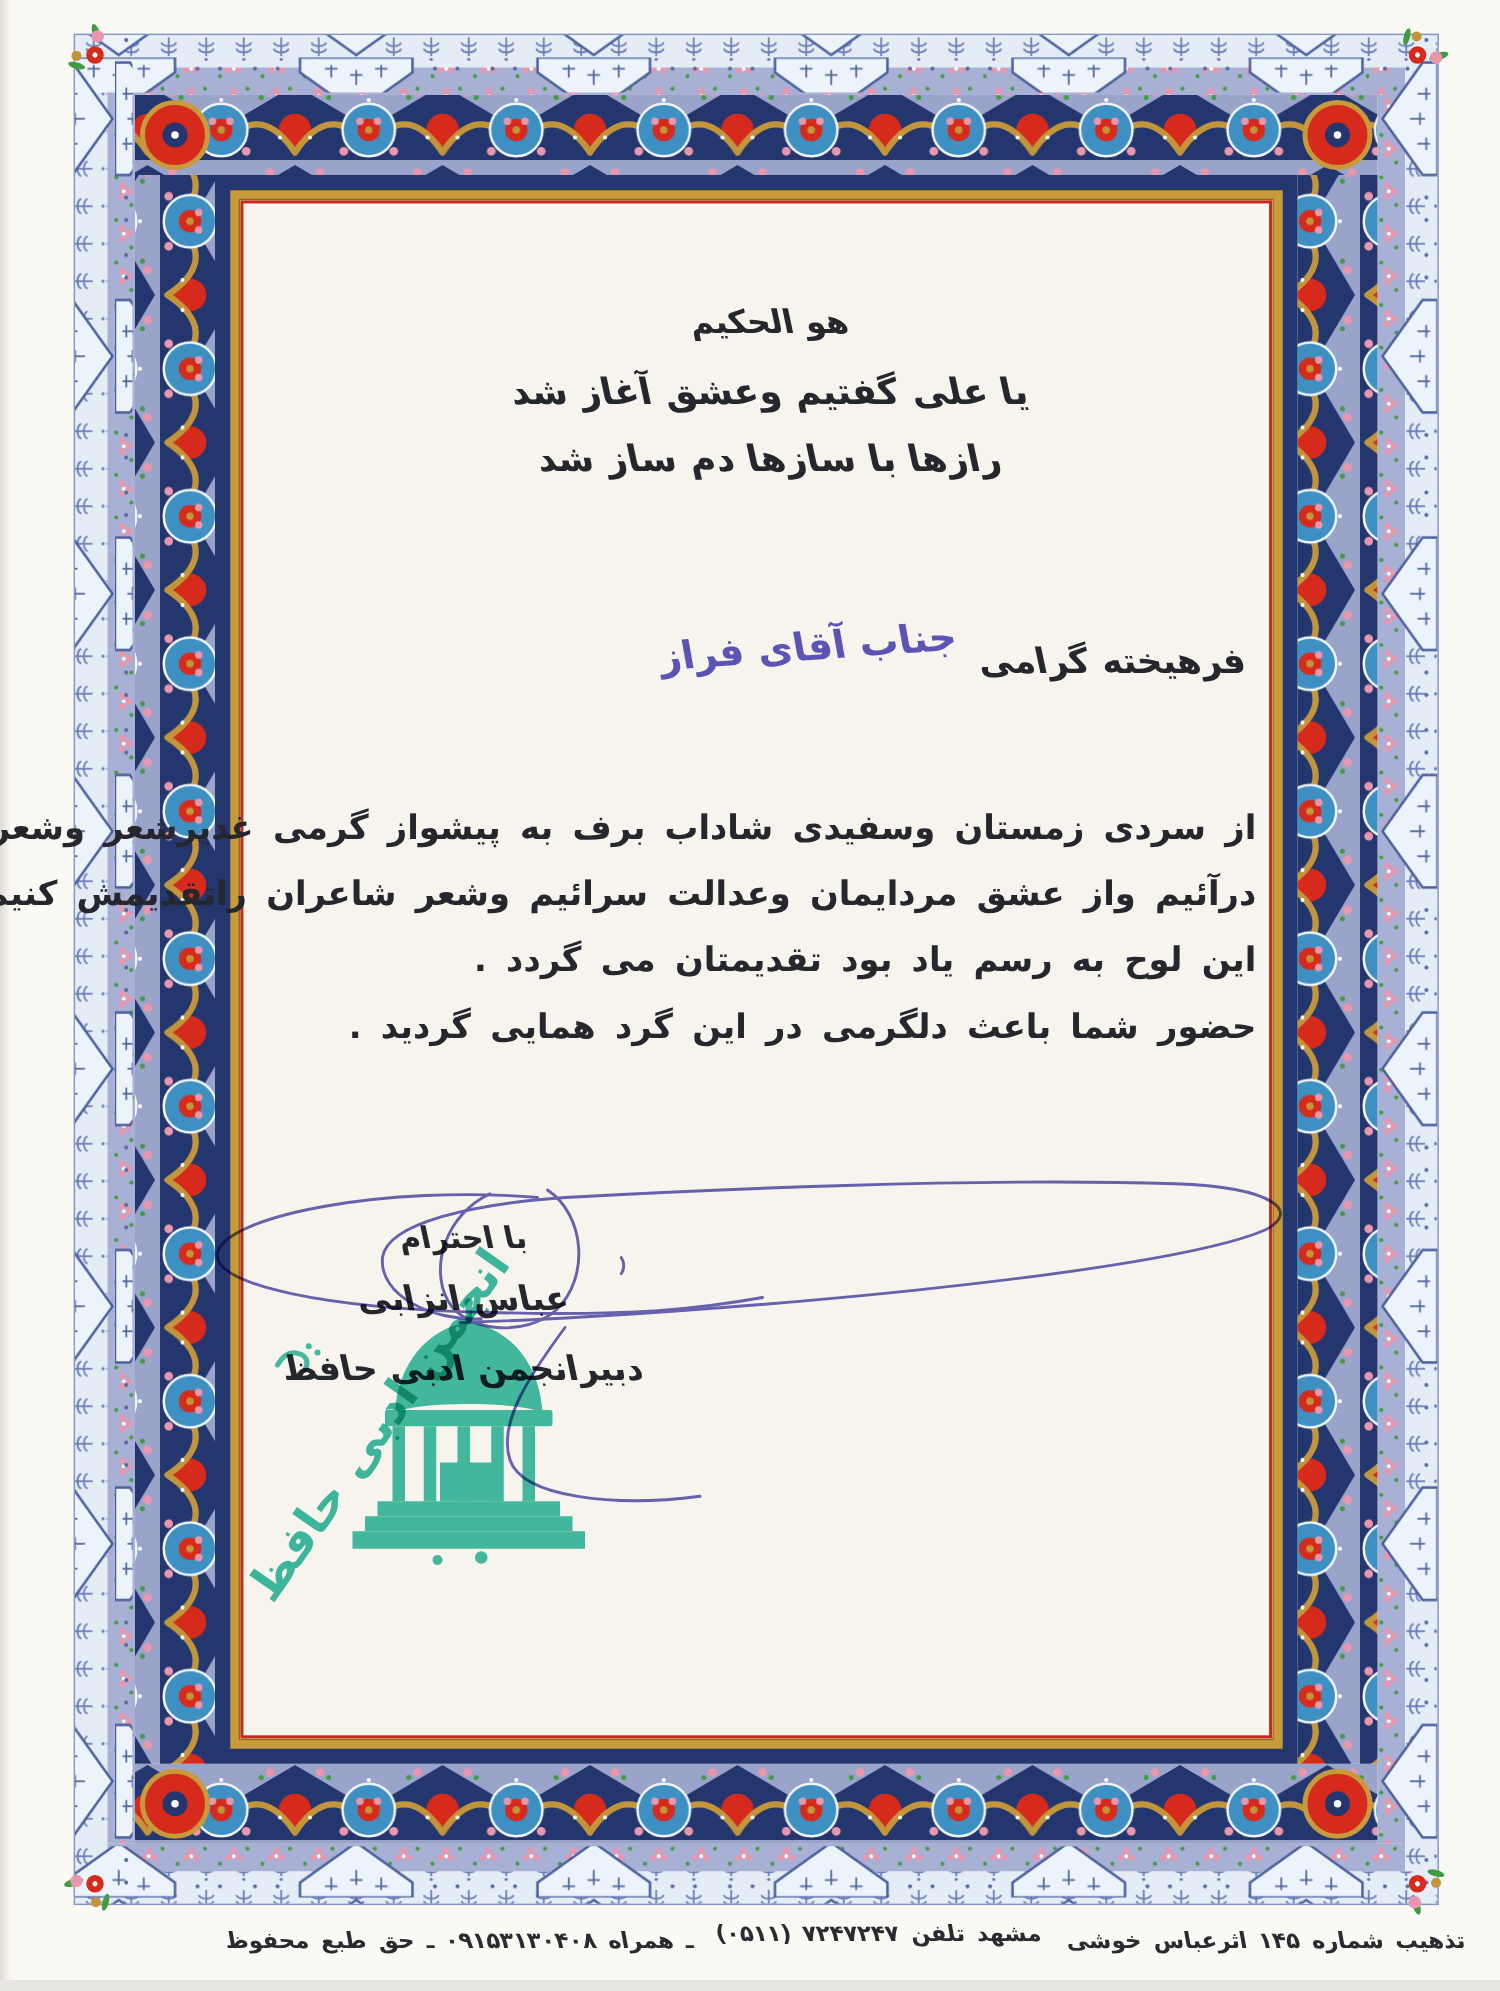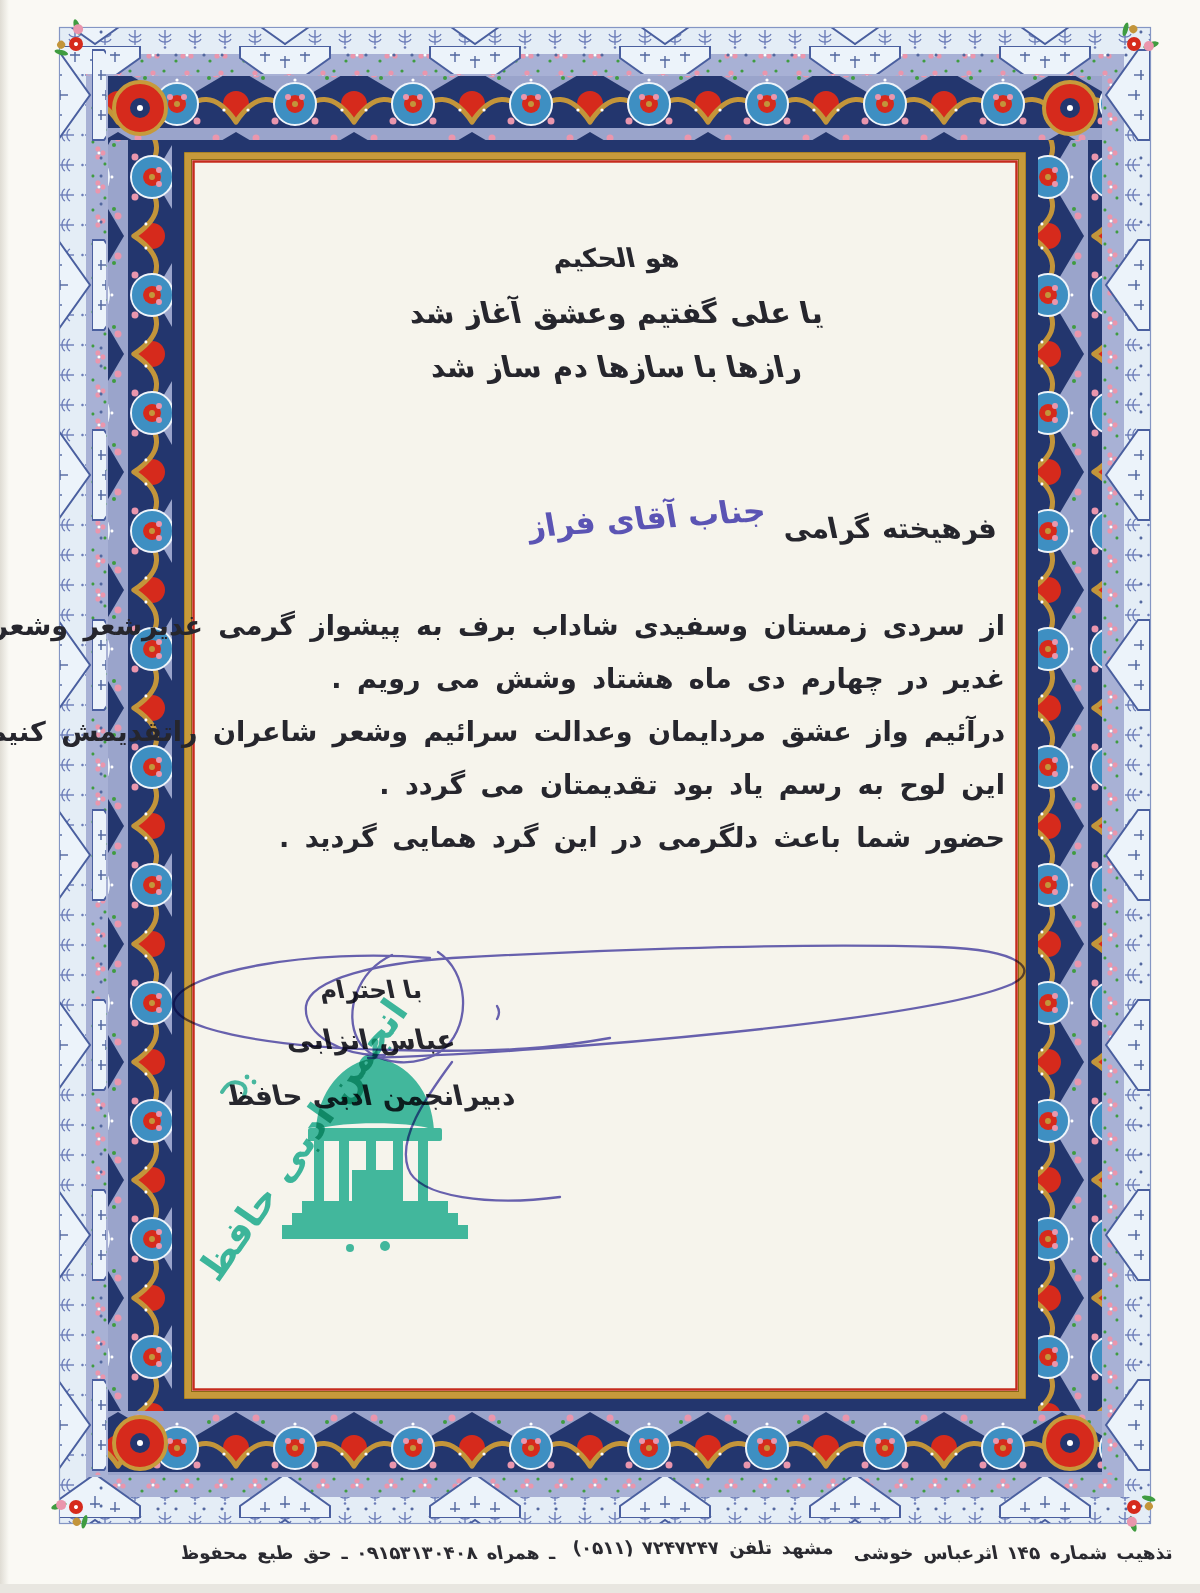--- a/index.html
+++ b/index.html
@@ -23,21 +23,21 @@
   .center-block{text-align:center;}
   .invocation{left:365px;top:243px;width:500px;font-size:26px;font-weight:bold;}
   .poem-0{left:365px;top:296px;width:500px;font-size:29px;font-weight:bold;}
   .poem-1{left:365px;top:350px;width:500px;font-size:29px;font-weight:bold;}
   .salutation-row{position:absolute;top:500px;right:205px;direction:rtl;display:flex;
         align-items:flex-start;gap:16px;}
   .salutation{font-size:28px;font-weight:bold;color:var(--c-text);transform:skewX(12deg);
         white-space:nowrap;padding-top:12px;}
   .handwriting{font-size:31px;font-weight:bold;color:var(--c-pen-blue);white-space:nowrap;
         transform:rotate(-4deg) skewX(6deg);letter-spacing:1px;}
-  .body-par{left:230px;top:599px;width:775px;text-align:right;font-weight:bold;}
+  .body-par{left:230px;top:636px;width:775px;text-align:right;font-weight:bold;}
   .body-par div{font-size:27px;line-height:53px;word-spacing:6px;}
   .closing{font-weight:bold;text-align:center;left:190px;width:360px;}
   .closing-1{top:976px;font-size:24px;}
   .closing-2{top:1024px;font-size:27px;}
   .closing-3{top:1080px;font-size:27px;}
   .stamp-text{position:absolute;left:152px;top:1148px;width:260px;text-align:center;
         font-size:38px;font-weight:bold;color:var(--c-stamp-green);opacity:.85;
         transform:rotate(-55deg);white-space:nowrap;letter-spacing:-1px;}
   .footer-caption{position:absolute;top:1542px;right:28px;direction:rtl;font-size:18px;
         font-weight:bold;color:#2a2a30;transform:skewX(10deg);word-spacing:3px;}
@@ -203,21 +203,20 @@
   <div class="txt poem-0 center-block slant">یا علی گفتیم وعشق آغاز شد</div>
   <div class="txt poem-1 center-block slant">رازها با سازها دم ساز شد</div>
 
   <div class="salutation-row">
     <span class="salutation">فرهیخته گرامی</span>
     <span class="handwriting">جناب آقای فراز</span>
   </div>
 
   <div class="txt body-par">
     <div>از سردی زمستان وسفیدی شاداب برف به پیشواز گرمی غدیرشعر وشعر</div>
-    <div>غدیر در چهارم دی ماه هشتاد وشش می رویم .</div>
     <div>درآئیم واز عشق مردایمان وعدالت سرائیم وشعر شاعران راتقدیمش کنیم .</div>
     <div>این لوح به رسم یاد بود تقدیمتان می گردد .</div>
     <div>حضور شما باعث دلگرمی در این گرد همایی گردید .</div>
   </div>
 
   <div class="txt closing closing-1 slant">با احترام</div>
   <div class="txt closing closing-2 slant">عباس انزابی</div>
   <div class="txt closing closing-3 slant">دبیرانجمن ادبی حافظ</div>
 
   <svg class="layer ink" width="1200" height="1593" viewBox="0 0 1200 1593">

